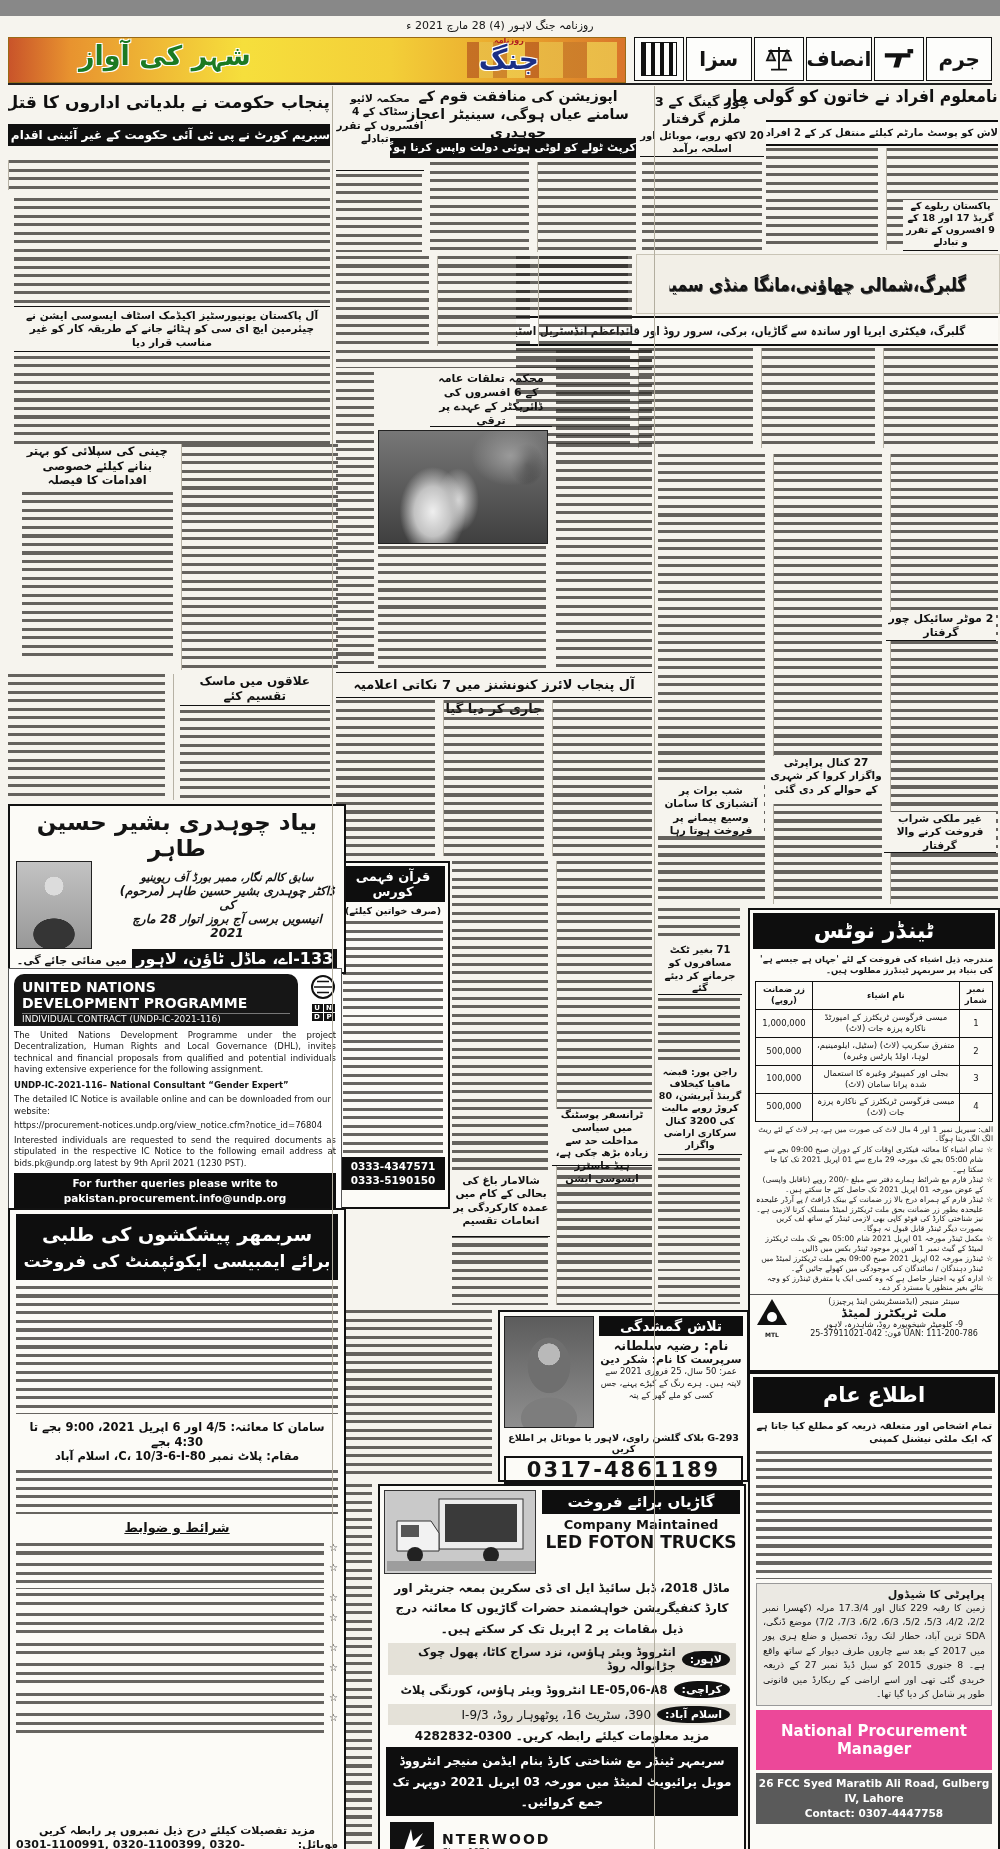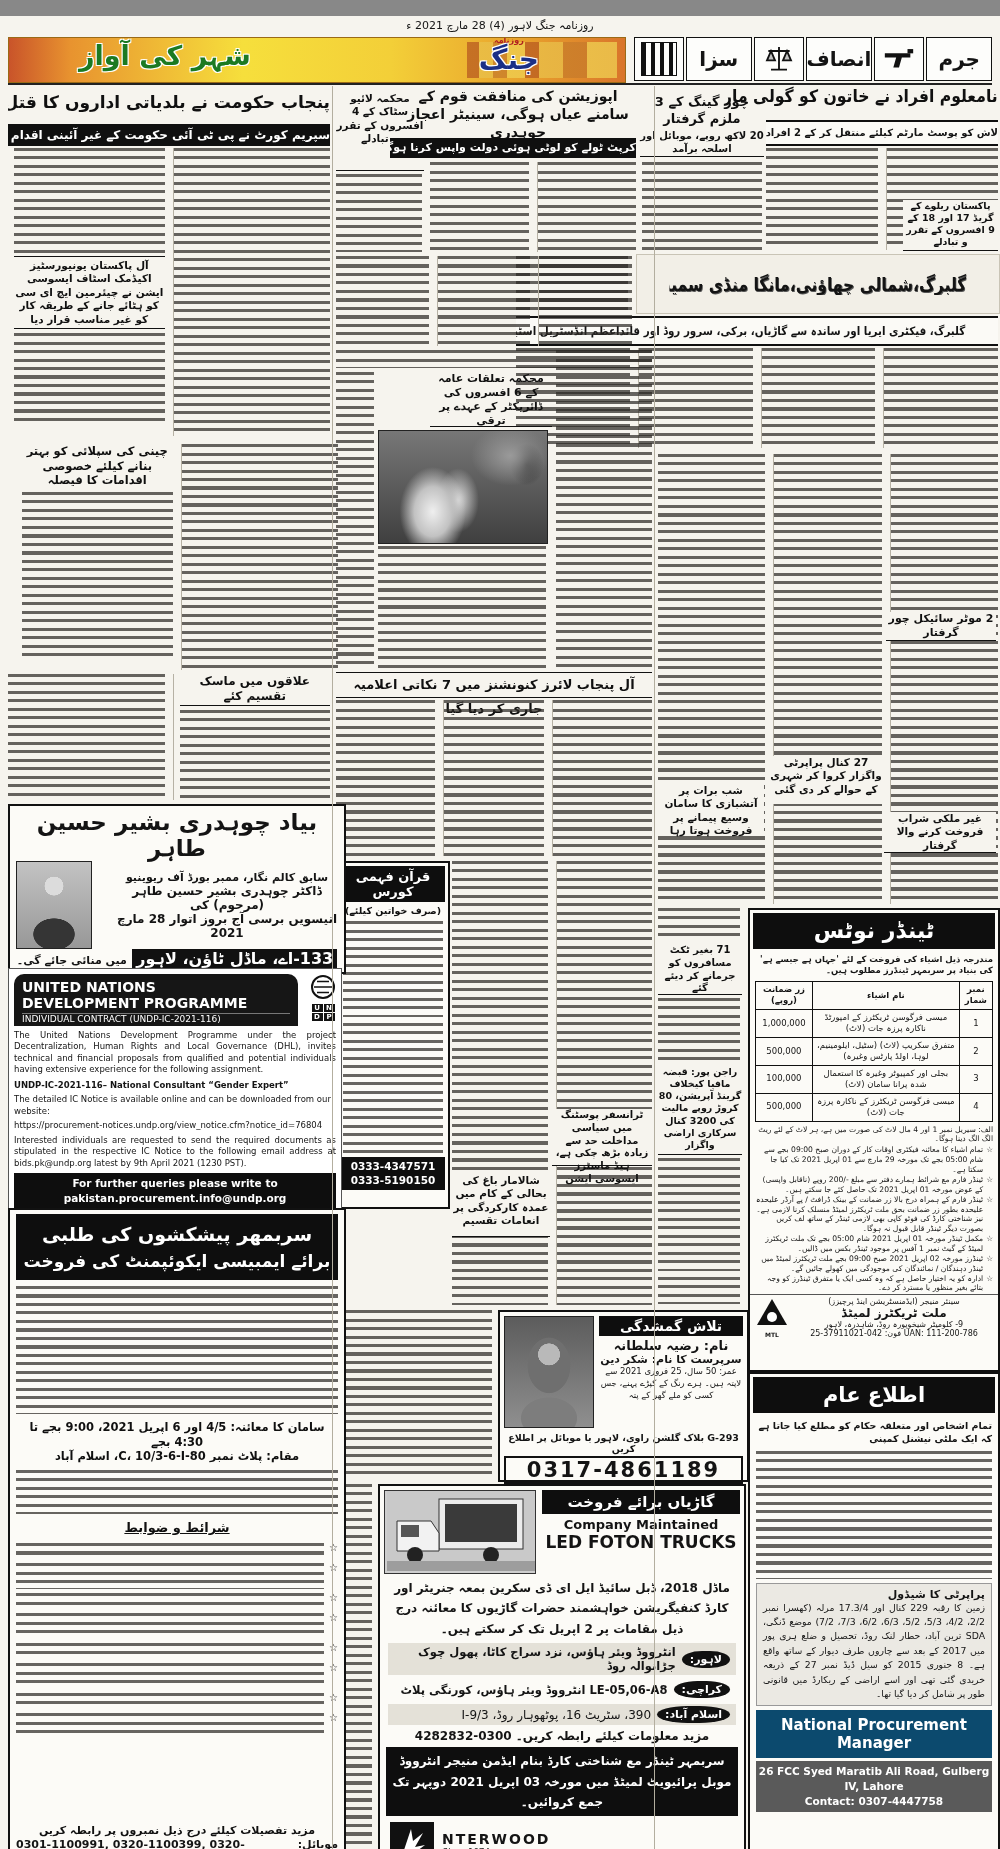--- a/index.html
+++ b/index.html
@@ -202,27 +202,27 @@
   </div>
 
   <div class="abs sim" style="left:658px;top:892px;width:82px;height:34px;"></div>
   <div class="abs rtl hd" style="left:658px;top:928px;width:84px;height:50px;font-size:10px;background:#f6f4ee;border-bottom:1px solid #111;">71 بغیر ٹکٹ مسافروں کو جرمانے کر دیئے گئے</div>
   <div class="abs sim" style="left:658px;top:982px;width:82px;height:66px;"></div>
   <div class="abs rtl hd" style="left:658px;top:1050px;width:84px;height:88px;font-size:9.5px;background:#f6f4ee;border-bottom:1px solid #111;">راجن پور: قبضہ مافیا کیخلاف گرینڈ آپریشن، 80 کروڑ روپے مالیت کی 3200 کنال سرکاری اراضی واگزار</div>
   <div class="abs sim" style="left:658px;top:1142px;width:82px;height:146px;"></div>
 
   <div class="abs box" style="left:748px;top:1356px;width:248px;height:486px;">
     <div class="bar-black rtl" style="height:36px;font-size:21px;line-height:36px;margin:3px;">اطلاع عام</div>
-    <div class="rtl" style="padding:3px 6px;font-size:9.5px;font-weight:bold;line-height:1.4;">تمام اشخاص اور متعلقہ حکام کو مطلع کیا جاتا ہے کہ ایک ملٹی نیشنل کمپنی</div>
+    <div class="rtl" style="padding:3px 6px;font-size:9.5px;font-weight:bold;line-height:1.4;">تمام اشخاص اور متعلقہ ذریعہ کو مطلع کیا جاتا ہے کہ ایک ملٹی نیشنل کمپنی</div>
     <div class="sim" style="margin:2px 6px;height:128px;"></div>
     <div style="margin:4px 6px;background:#ebe9e3;border:1px solid #999;padding:4px 6px;">
       <div class="rtl" style="font-size:11px;font-weight:bold;">پراپرٹی کا شیڈول</div>
       <div class="rtl" style="font-size:9.3px;line-height:1.55;text-align:justify;">زمین کا رقبہ 229 کنال اور 17.3/4 مرلہ (کھسرا نمبر 2/2، 4/2، 5/3، 5/2، 6/3، 6/2، 7/3، 7/2) موضع ڈنگی، SDA ترین آباد، حطار لنک روڈ، تحصیل و ضلع ہری پور میں 2017 کے بعد سے چاروں طرف دیوار کے ساتھ واقع ہے۔ 8 جنوری 2015 کو سیل ڈیڈ نمبر 27 کے ذریعہ خریدی گئی تھی اور اسے اراضی کے ریکارڈ میں قانونی طور پر شامل کر دیا گیا تھا۔</div>
     </div>
-    <div class="gray-bar" style="margin:3px 6px;background:#0c4a6e;font-size:15px;padding:6px 0;">National Procurement Manager</div>
+    <div class="gray-bar" style="margin:3px 6px;background:#ec4899;font-size:15px;padding:12px 0;">National Procurement Manager</div>
     <div class="gray-bar" style="margin:0 6px;background:#5a5a5a;font-size:10.5px;padding:3px 0;line-height:1.4;">
       <div>26 FCC Syed Maratib Ali Road, Gulberg IV, Lahore</div>
       <div>Contact: 0307-4447758</div>
     </div>
   </div>
 
   <div class="abs rtl hd" style="left:336px;top:76px;width:88px;height:78px;font-size:10.5px;border-bottom:1px solid #111;">محکمہ لائیو سٹاک کے 4 افسروں کے تقرر و تبادلے</div>
   <div class="abs sim" style="left:336px;top:158px;width:86px;height:78px;"></div>
 
   <div class="abs rtl hd" style="left:400px;top:72px;width:236px;height:46px;font-size:14px;">اپوزیشن کی منافقت قوم کے سامنے عیاں ہوگی، سینیٹر اعجاز چوہدری</div>
@@ -327,21 +327,21 @@
       <div>
         <div style="font-size:14px;font-weight:bold;letter-spacing:2px;">NTERWOOD</div>
         <div style="font-size:8.5px;font-style:italic;">Since 1974</div>
       </div>
     </div>
   </div>
   <div class="abs sim" style="left:336px;top:1468px;width:36px;height:372px;"></div>
 
   <div class="abs rtl hd nowrapfit" style="left:8px;top:76px;width:322px;font-size:17px;">پنجاب حکومت نے بلدیاتی اداروں کا قتل کیا، لیاقت بلوچ</div>
   <div class="abs rtl kick nowrapfit" style="left:8px;top:108px;width:322px;height:22px;font-size:12px;line-height:22px;">سپریم کورٹ نے پی ٹی آئی حکومت کے غیر آئینی اقدام پر مہر تصدیق ثبت کر دی</div>
-  <div class="abs cols" style="left:8px;top:132px;width:322px;height:288px;">
+  <div class="abs cols" style="left:8px;top:144px;width:322px;height:288px;flex-direction:column;">
     <div class="sim"></div>
     <div style="border-left:none;">
       <div class="sim" style="height:108px;"></div>
       <div class="rtl hd" style="font-size:10.5px;border-top:1px solid #111;border-bottom:1px solid #111;padding:2px 0;">آل پاکستان یونیورسٹیز اکیڈمک اسٹاف ایسوسی ایشن نے چیئرمین ایچ ای سی کو ہٹائے جانے کے طریقہ کار کو غیر مناسب قرار دیا</div>
       <div class="sim" style="height:92px;margin-top:4px;"></div>
     </div>
   </div>
   <div class="abs cols" style="left:16px;top:428px;width:322px;height:226px;">
     <div class="sim"></div>
     <div style="border-left:none;">
@@ -352,21 +352,21 @@
   <div class="abs cols" style="left:8px;top:658px;width:322px;height:126px;">
     <div style="border-left:1px solid #b6b1a4;">
       <div class="rtl hd" style="font-size:12px;border-bottom:1px solid #111;">علاقوں میں ماسک تقسیم کئے</div>
       <div class="sim" style="height:92px;margin-top:4px;"></div>
     </div>
     <div class="sim"></div>
   </div>
 
   <div class="abs box" style="left:8px;top:788px;width:322px;height:160px;padding:3px 6px;">
     <div class="rtl" style="font-size:23px;font-weight:bold;text-align:center;">بیاد چوہدری بشیر حسین طاہر</div>
-    <div style="display:flex;direction:rtl;gap:24px;align-items:center;">
+    <div style="display:flex;direction:rtl;gap:24px;align-items:center;font-style:italic;">
       <div class="rtl" style="flex:1;text-align:center;">
         <div style="font-size:11px;font-weight:bold;">سابق کالم نگار، ممبر بورڈ آف ریوینیو</div>
         <div style="font-size:12px;font-weight:bold;">ڈاکٹر چوہدری بشیر حسین طاہر (مرحوم) کی</div>
         <div style="font-size:12px;font-weight:bold;">انیسویں برسی آج بروز اتوار 28 مارچ 2021</div>
       </div>
       <div class="portrait" style="width:74px;height:86px;"></div>
     </div>
     <div class="rtl" style="text-align:center;font-weight:bold;">
       <span style="font-size:16px;background:#111;color:#fff;padding:0 4px;">133-اے، ماڈل ٹاؤن، لاہور</span>
       <span style="font-size:11px;">میں منائی جائے گی۔</span>

